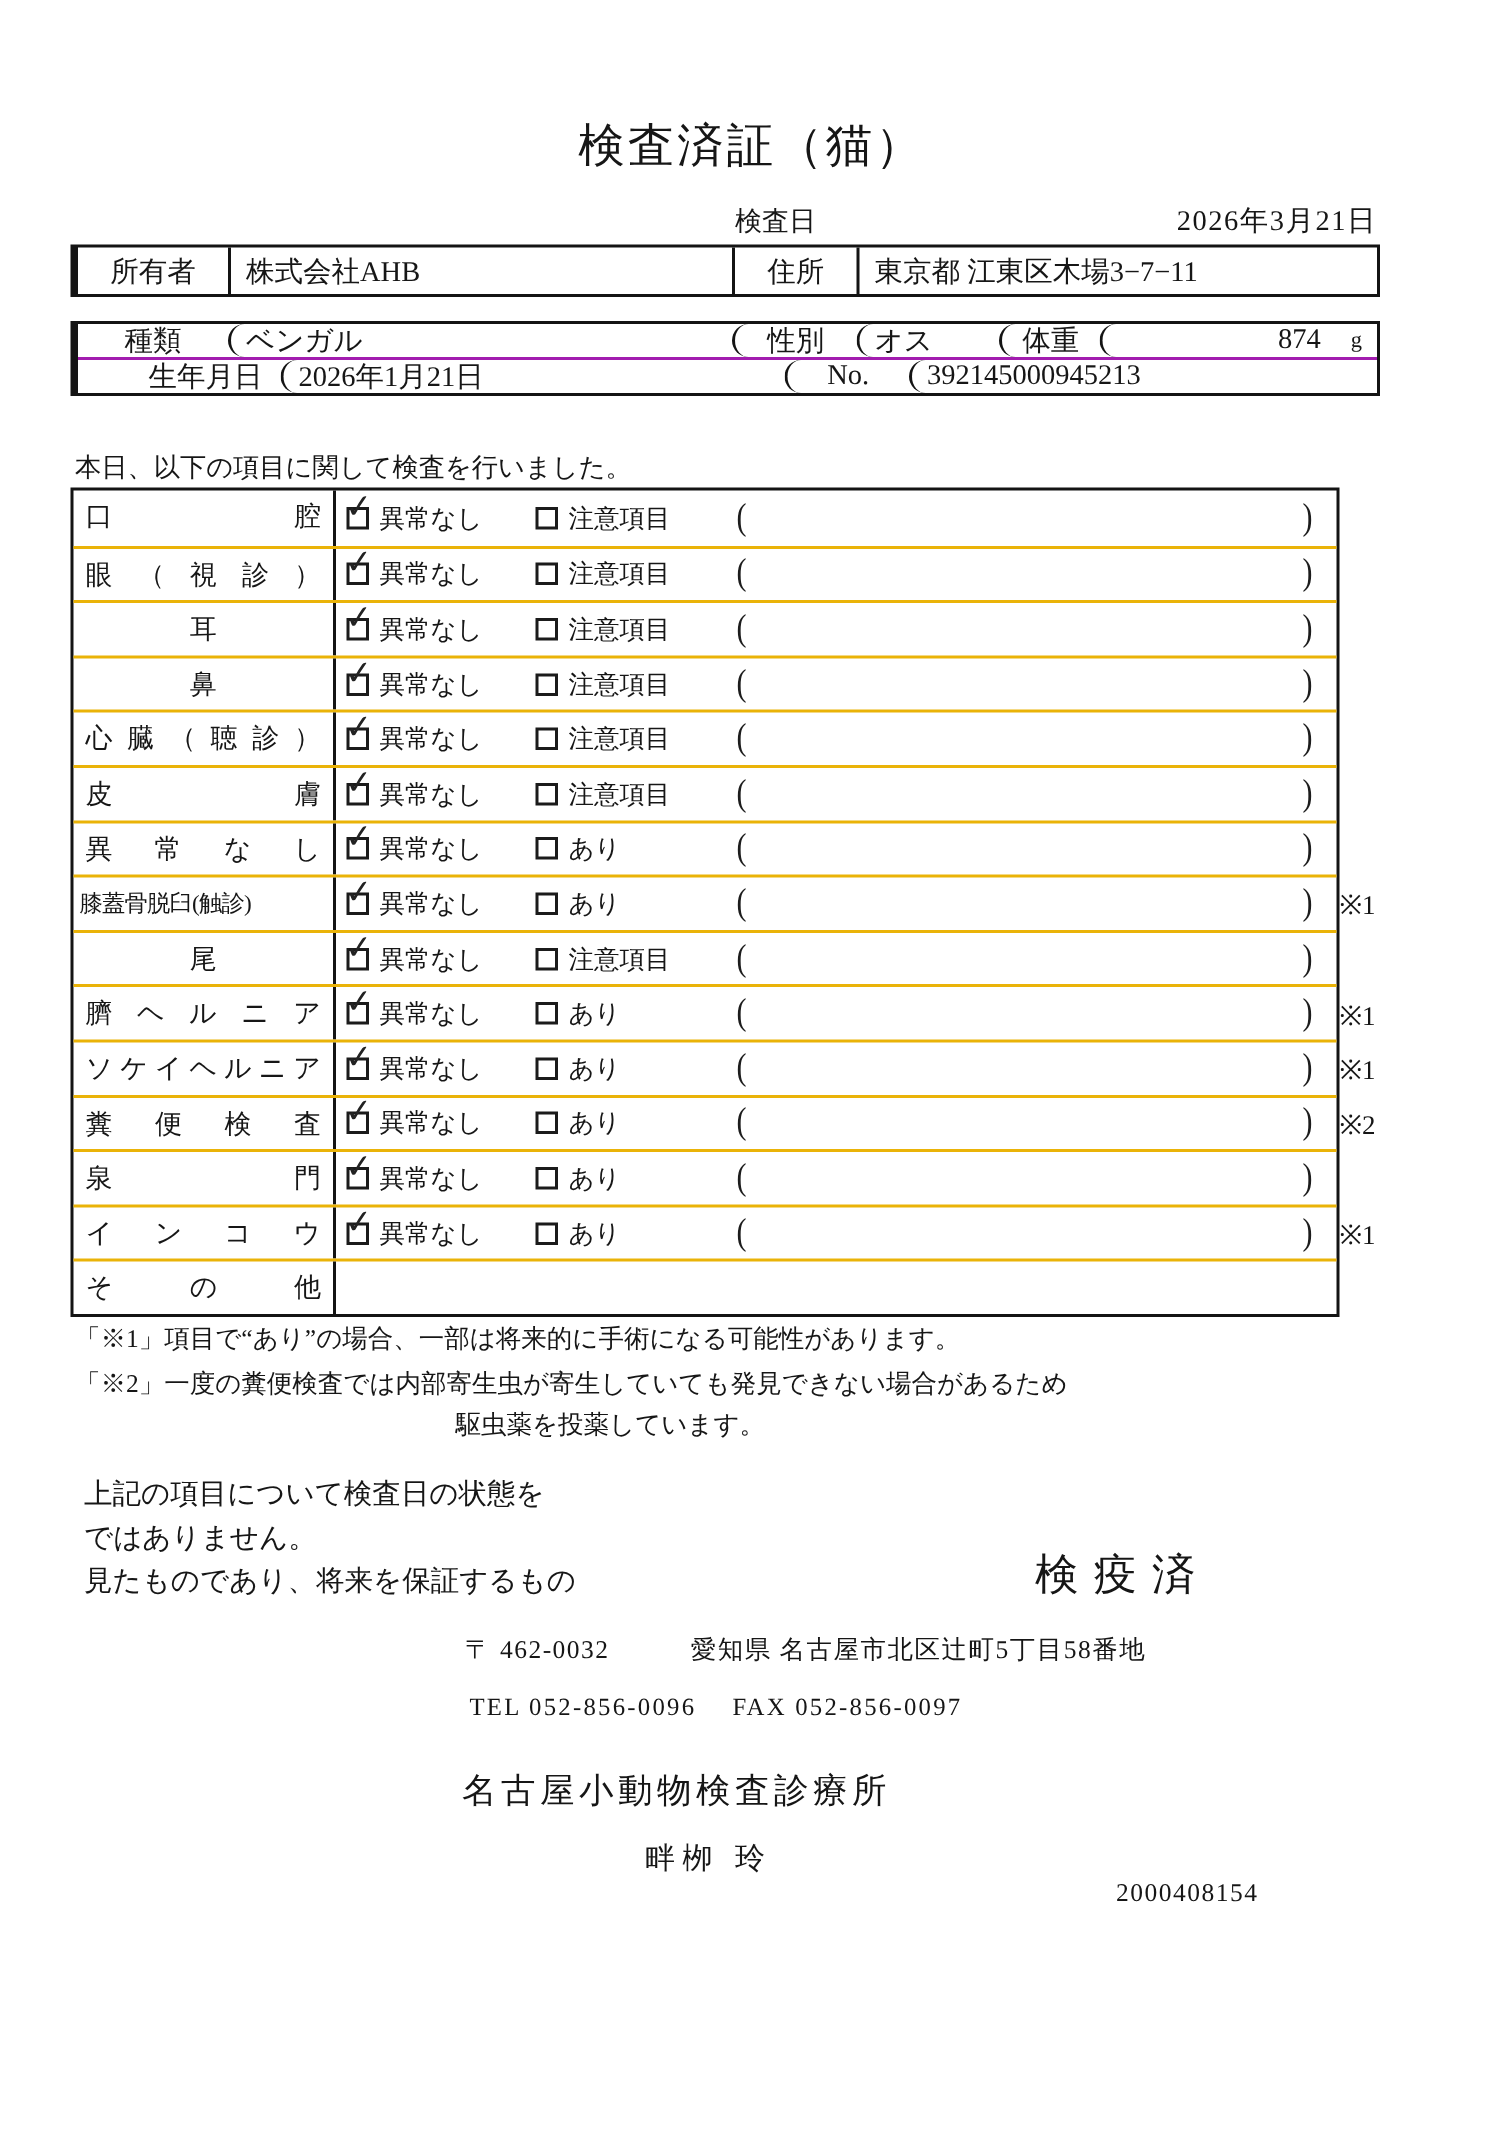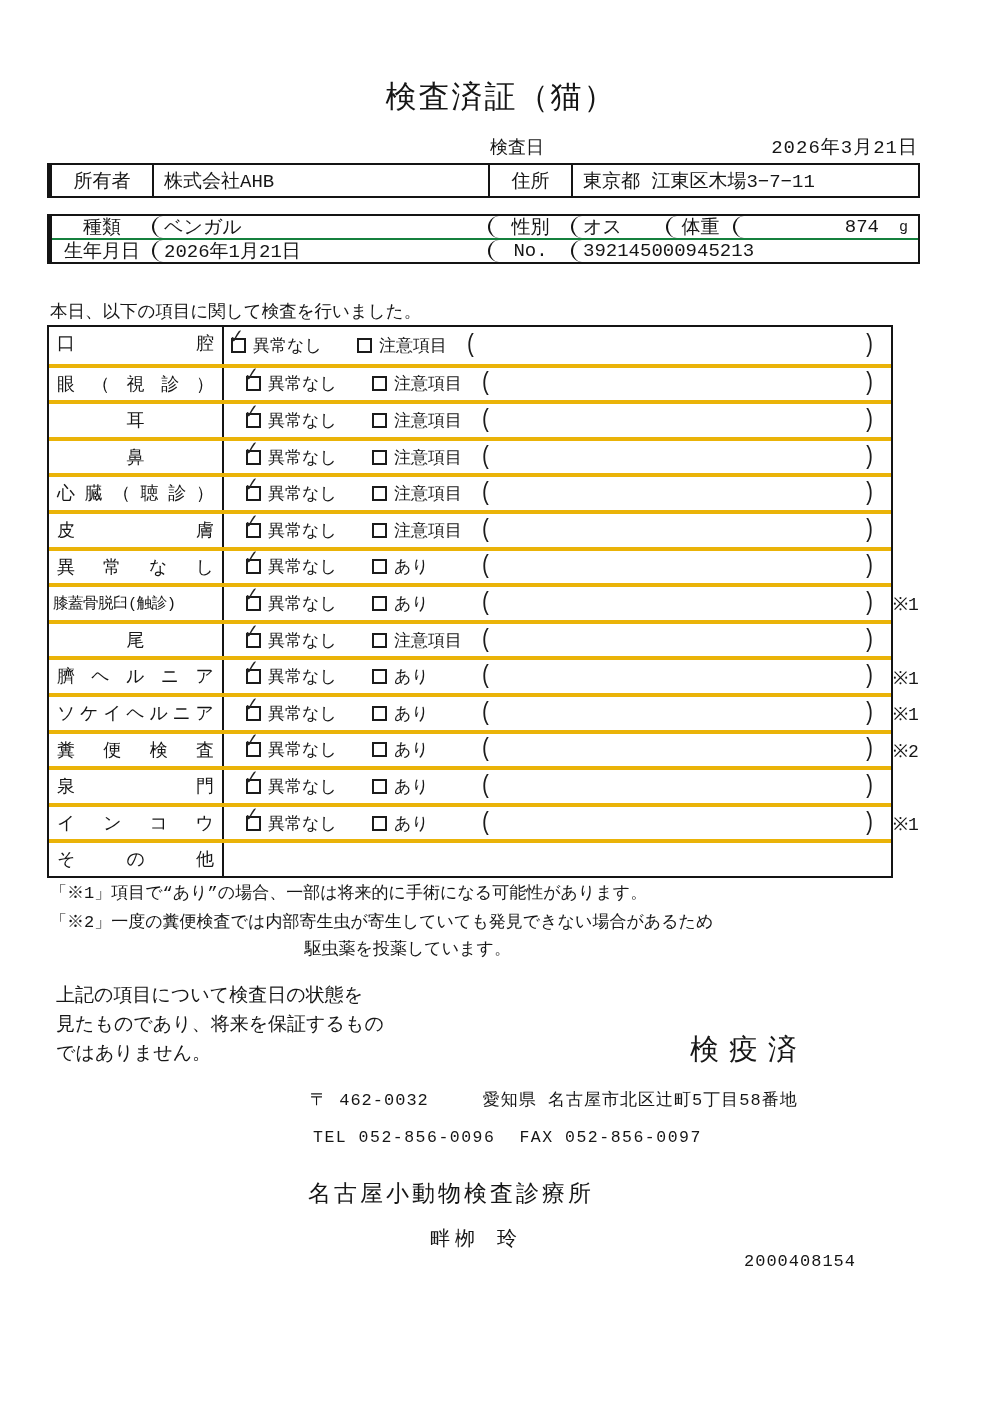--- a/index.html
+++ b/index.html
@@ -1,63 +1,63 @@
 <!DOCTYPE html>
 <html><head>
 <meta charset="utf-8">
 <style>
   * { margin:0; padding:0; box-sizing:border-box; }
   html,body { background:#ffffff; }
   .page {
     position:relative; width:1002px; height:1426px; background:#ffffff;
-    font-family:Liberation Mono, monospace; color:#161616;
+    font-family:Liberation Serif, serif; color:#161616;
     overflow:hidden;
   }
   .abs { position:absolute; }
 
   .title { top:76px; left:0; width:100%; text-align:center; font-size:31px; letter-spacing:2px; }
 
   .exam-date-wrap { top:134px; left:490px; width:430px; display:flex; align-items:baseline; }
   .exam-date-label { font-size:18px; }
   .exam-date-value { margin-left:auto; font-size:19px; letter-spacing:1px; padding-right:2px; }
 
   .box-table { position:absolute; left:47px; border:2px solid #141414; border-left:5px solid #141414; background:#fff; }
   .trow { display:flex; }
-  .trow + .trow { border-top:2px solid #15803d; }
+  .trow + .trow { border-top:2px solid #a21caf;padding-left:35px; }
   .tcell { display:flex; align-items:center; padding:0 10px; font-size:19px; white-space:nowrap; overflow:hidden; }
   .tcell + .tcell { border-left:2px solid #141414; }
   .tcell.head { justify-content:center; padding:0 4px; }
   .t1 .tcell { height:31px; }
   .t2 .tcell { height:22px;border-radius:14px; }
   .c-w103 { flex:0 0 100px; }
   .c-w335 { flex:0 0 336px; }
   .c-w83  { flex:0 0 83px; }
   .c-w95  { flex:0 0 95px; }
   .c-w67  { flex:0 0 67px; }
   .c-rest { flex:1 1 auto; }
   .weight-cell { justify-content:flex-end; gap:20px; }
   .weight-unit { font-size:15px; }
 
   .intro { top:299px; left:50px; font-size:17.5px; }
 
   .insp { position:absolute; left:47px; top:325px; width:846px; border:2px solid #141414; background:#fff; }
   .irow { position:relative; display:flex; height:36.6px; align-items:stretch; }
-  .irow + .irow { border-top:4px solid #eab308;gap:15px; }
+  .irow + .irow { border-top:2px solid #eab308; }
   .ilabel {
     flex:0 0 175px; border-right:2px solid #141414; padding:1px 8px 0 8px;
     font-size:18px; line-height:33px; white-space:nowrap; overflow:hidden;
   }
   .ilabel.justify { text-align:justify; text-align-last:justify; text-justify:inter-character; }
   .ilabel.center { text-align:center; }
   .ilabel.left { text-align:left; }
   .ilabel.fit { font-size:15.5px; letter-spacing:-0.5px; padding-left:4px; padding-right:4px; }
   .icontent { flex:1 1 auto; display:flex; align-items:center; padding-left:7px; font-size:17px; }
   .opt { display:flex; align-items:center; gap:7px; }
   .opt1 { width:126px; }
-  .opt2 { width:108px; }
+  .opt2 { width:134px; }
   .cb { position:relative; width:15px; height:15px; border:2px solid #1b1b1b; flex:0 0 15px; background:#fff; }
   .check { position:absolute; left:-3px; top:-13px; font-size:22px; color:#222; line-height:1; transform:rotate(-4deg); }
   .parens { flex:1 1 auto; display:flex; justify-content:space-between; align-items:center; padding-right:16px; font-size:20px; color:#1c1c1c; }
   .parens span { transform:scaleY(1.25); display:inline-block; }
   .note-marker { position:absolute; right:-38px; top:50%; transform:translateY(-50%); font-size:18px; width:36px; white-space:nowrap; }
 
   .fn1 { top:881px; left:50px; font-size:17px; }
   .fn2 { top:909px; left:50px; font-size:17px; line-height:27px; }
   .fn2 .indent { margin-left:52px;text-align:center; }
 
@@ -403,22 +403,22 @@
     </div>
 
   <div class="abs fn1">「※1」項目で“あり”の場合、一部は将来的に手術になる可能性があります。</div>
   <div class="abs fn2">
     <div>「※2」一度の糞便検査では内部寄生虫が寄生していても発見できない場合があるため</div>
     <div class="indent">駆虫薬を投薬しています。</div>
   </div>
 
   <div class="abs disclaimer">
     <div>上記の項目について検査日の状態を</div>
+    <div>ではありません。</div>
     <div>見たものであり、将来を保証するもの</div>
-    <div>ではありません。</div>
   </div>
 
   <div class="abs stamp">検疫済</div>
 
   <div class="abs addr-line">
     <span>〒 462-0032</span>
     <span>愛知県 名古屋市北区辻町5丁目58番地</span>
   </div>
 
   <div class="abs tel-line">

